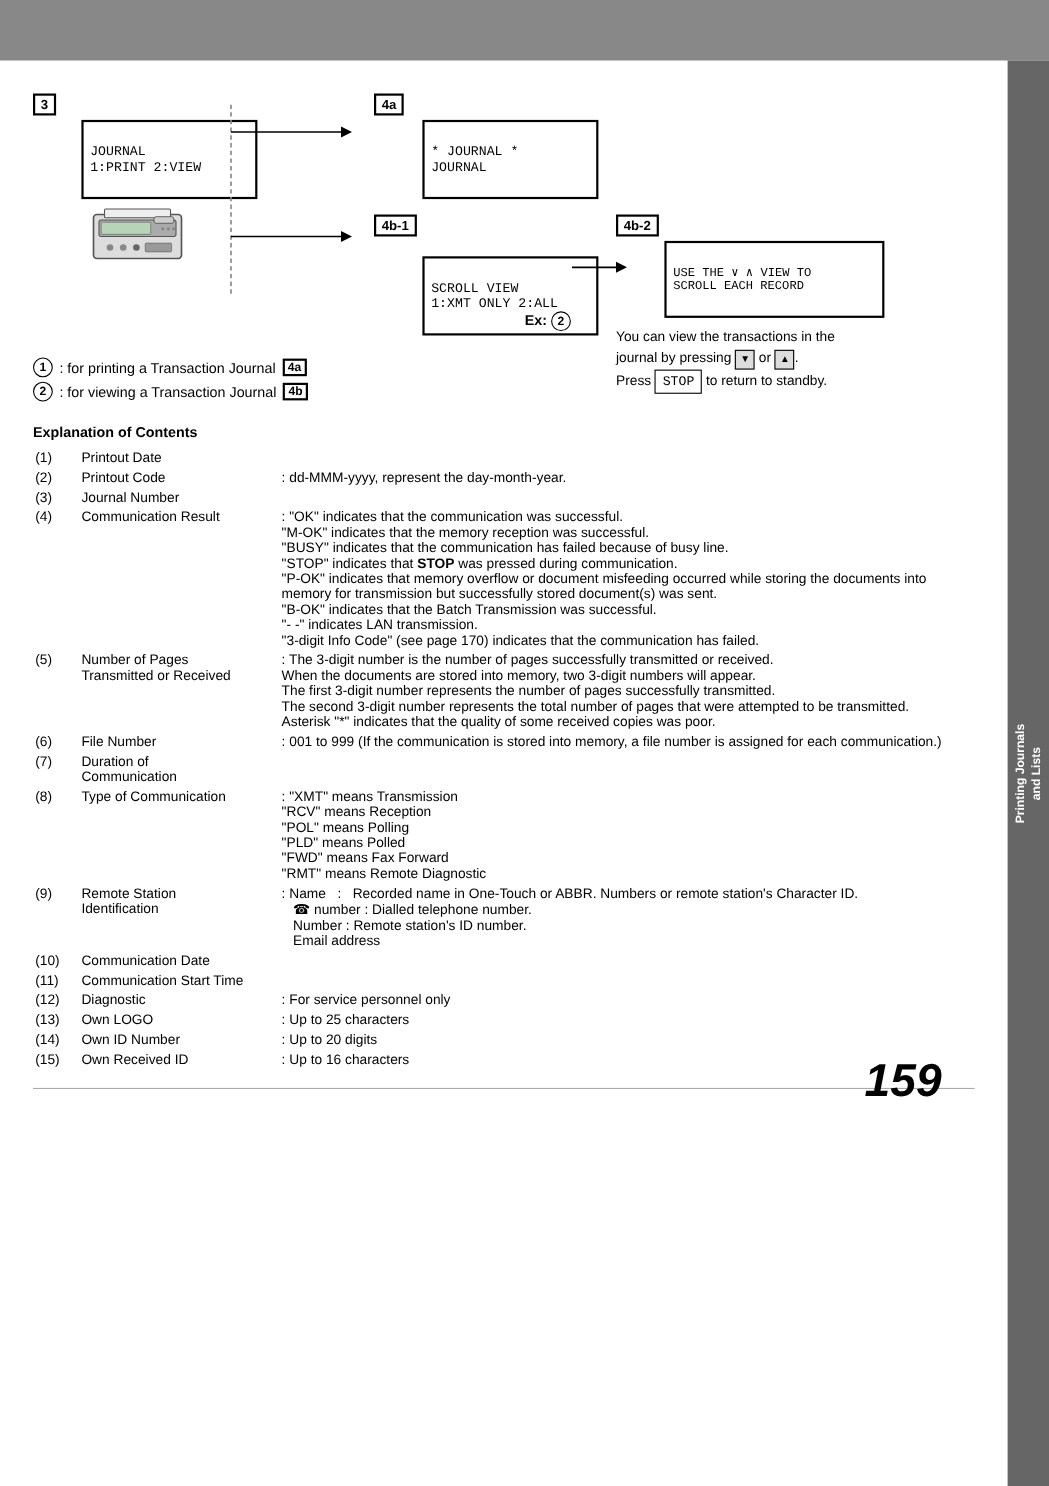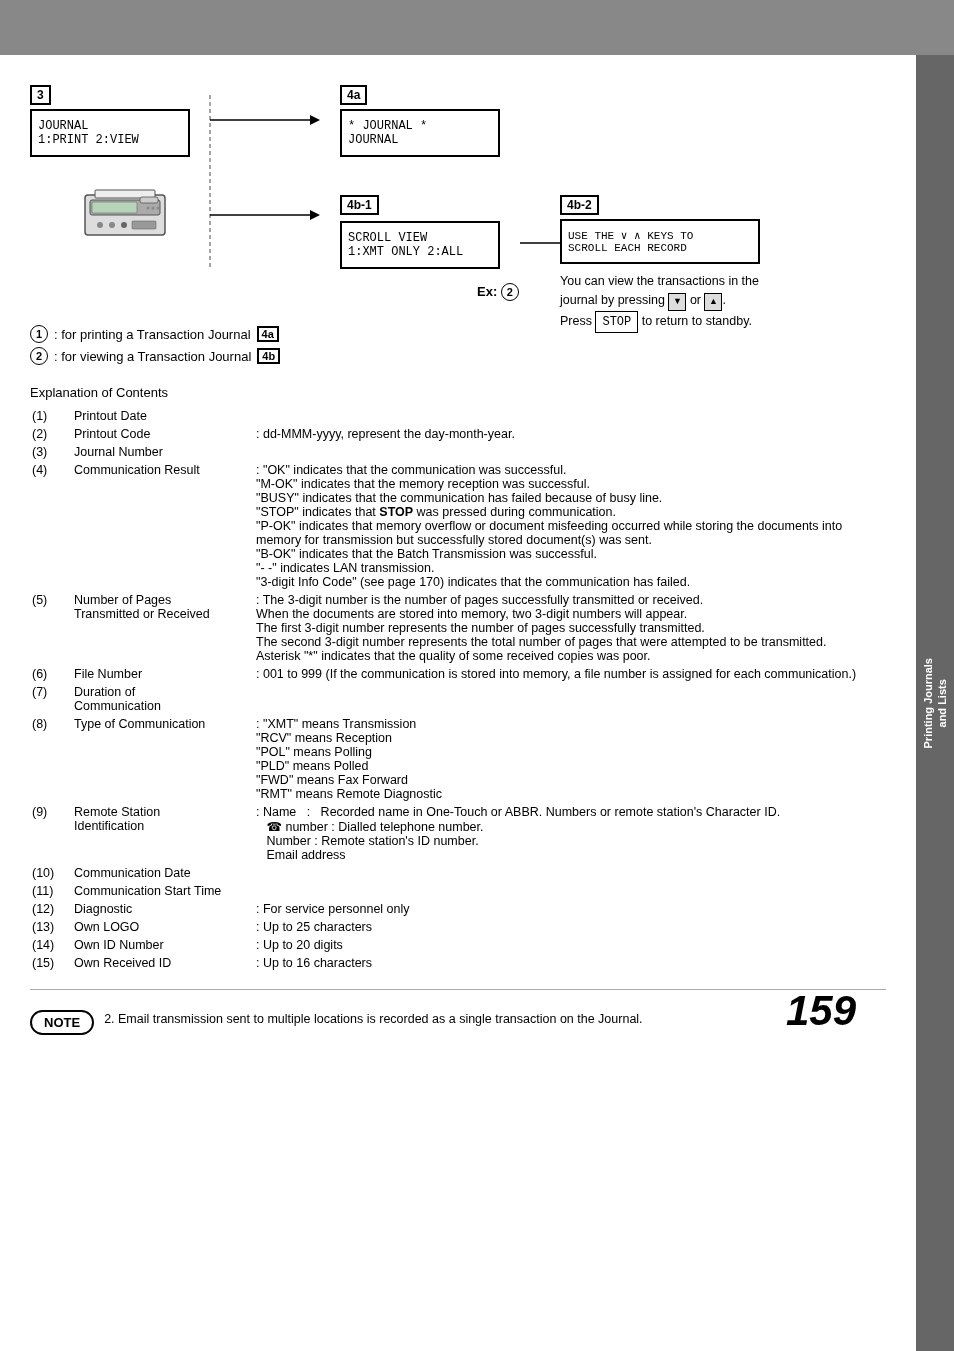--- a/index.html
+++ b/index.html
@@ -49,24 +49,25 @@
       left: 0;
       right: 38px;
       padding: 20px 30px 20px 30px;
     }
 
     
     .screen-box {
       border: 2px solid #000;
       font-family: 'Courier New', monospace;
       font-size: 12px;
-      padding: 8px 6px;
+      padding: 20px 6px;
       background: #fff;
       display: inline-block;
       min-width: 160px;
+      margin-left: 44px;
     }
 
     
     .step-label {
       border: 2px solid #000;
       font-size: 12px;
       font-weight: bold;
       padding: 1px 5px;
       display: inline-block;
     }
@@ -138,21 +139,21 @@
       gap: 6px;
       margin-bottom: 4px;
       font-size: 13px;
     }
 
     
     .explanation-section {
       margin-top: 20px;
     }
     .explanation-title {
-      font-weight: normal;
+      font-weight: bold;
       font-size: 13px;
       margin-bottom: 6px;
     }
     .explanation-table {
       width: 100%;
       font-size: 12.5px;
     }
     .explanation-table td {
       vertical-align: top;
       padding: 1px 0;
@@ -290,40 +291,40 @@
       <div style="margin-bottom:4px;">
         <span class="step-label">4a</span>
       </div>
       <div class="screen-box">
         <div>* JOURNAL *</div>
         <div>JOURNAL</div>
       </div>
     </div>
 
     <div class="step4b1-container">
-      <div style="margin-bottom:6px;">
+      <div style="margin-bottom:18px;">
         <span class="step-label">4b-1</span>
       </div>
       <div class="screen-box">
         <div>SCROLL VIEW</div>
         <div>1:XMT ONLY 2:ALL</div>
       </div>
     </div>
 
     <svg style="position:absolute;left:490px;top:148px;" width="50" height="20">
       <line x1="0" y1="10" x2="40" y2="10" stroke="#000" stroke-width="1.5"></line>
       <polygon points="40,5 50,10 40,15" fill="#000"></polygon>
     </svg>
 
     <div class="step4b2-container">
       <div style="margin-bottom:4px;">
         <span class="step-label">4b-2</span>
       </div>
       <div class="screen-box" style="min-width:200px;max-width:210px;font-size:11px;">
-        <div>USE THE ∨ ∧ KEYS TO</div>
+        <div>USE THE ∨ ∧ VIEW TO</div>
         <div>SCROLL EACH RECORD</div>
       </div>
       
       <div style="margin-top:8px;font-size:12.5px;max-width:220px;line-height:1.5;">
         You can view the transactions in the journal by pressing
         <span class="nav-btn">▼</span>
         or
         <span class="nav-btn">▲</span>.
         <br>
         Press <span class="stop-btn">STOP</span> to return to standby.
@@ -469,20 +470,16 @@
           <td class="num-col">(15)</td>
           <td class="label-col">Own Received ID</td>
           <td class="desc-col">: Up to 16 characters</td>
         </tr>
       </tbody>
     </table>
   </div>
 
   <hr style="margin: 16px 0; border: none; border-top: 1px solid #aaa;">
 
-  <div class="note-section">
-    <div class="note-label-box">NOTE</div>
-    <div class="note-text">2. Email transmission sent to multiple locations is recorded as a single transaction on the Journal.</div>
-  </div>
 
   <div class="page-number">159</div>
 
 </div>
 
 </body></html>

